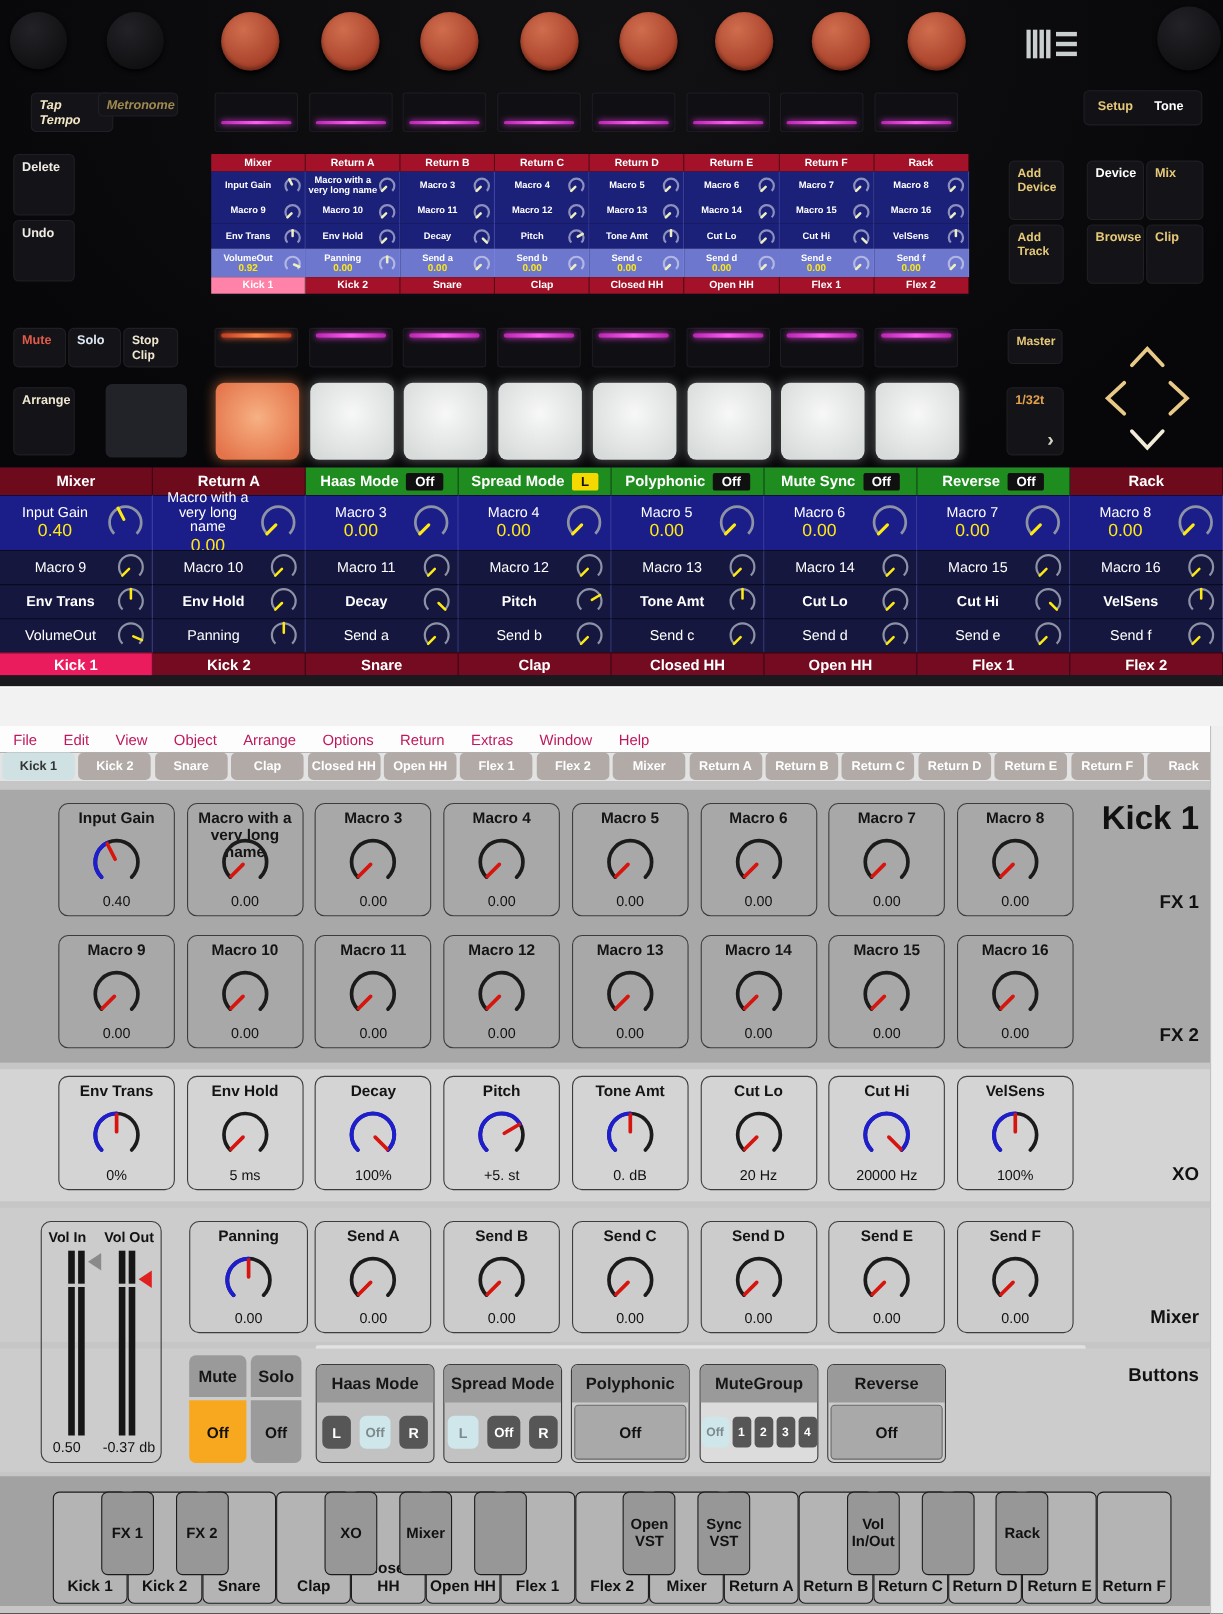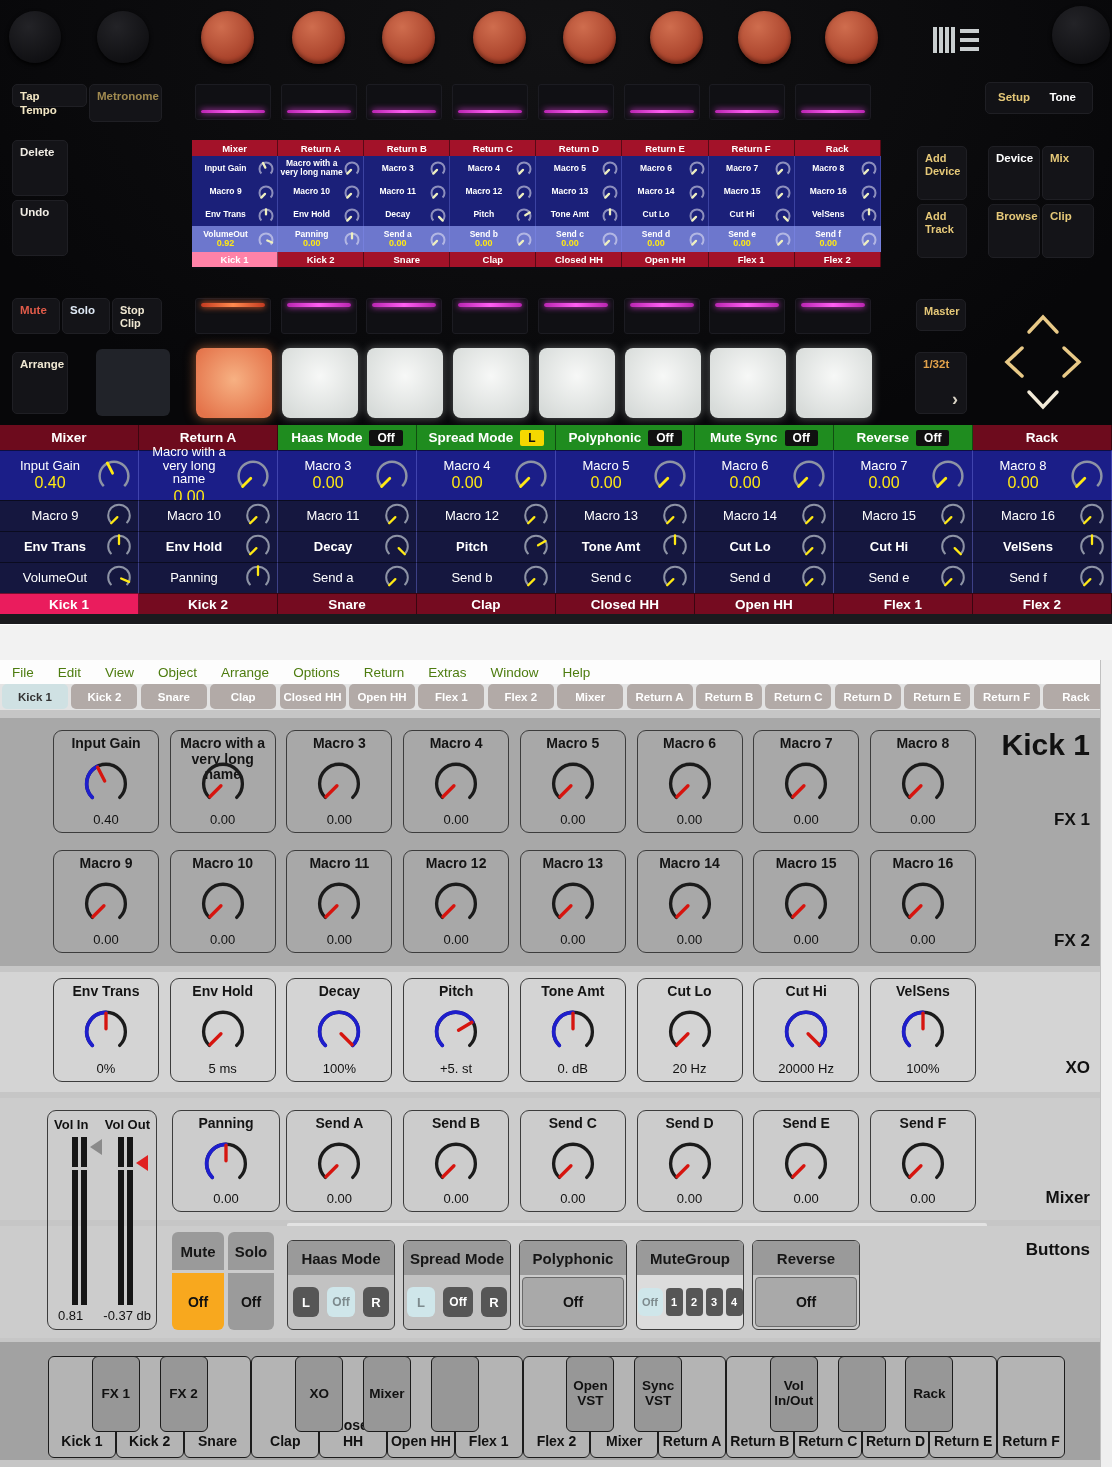--- a/index.html
+++ b/index.html
@@ -51,21 +51,21 @@
   .g-foot.active{background:#ea1c5d;}
   
   #darkstrip{position:absolute;left:0;top:614px;width:1112px;height:10px;background:#1a1a1e;}
   .smudge{position:absolute;top:616px;height:6px;background:#cfcfcf;opacity:.3;border-radius:3px;filter:blur(1px);}
   #titlebar{position:absolute;left:0;top:624px;width:1112px;height:36px;background:#f2f2f2;border-top:1px solid #fff;box-sizing:border-box;}
   #maxicon{position:absolute;left:10px;top:630px;width:22px;height:22px;background:#111;border-radius:5px;
            color:#fff;font-size:15px;font-weight:bold;text-align:center;line-height:22px;}
   #wintitle{position:absolute;left:40px;top:632px;font-size:14px;color:#111;}
   .wbtn{position:absolute;top:624px;width:40px;height:36px;text-align:center;line-height:36px;font-size:15px;color:#222;}
   #menubar{position:absolute;left:0;top:660px;width:1112px;height:24px;background:#fdfdfd;display:flex;align-items:center;gap:24px;padding-left:12px;box-sizing:border-box;}
-  .menu-item{font-size:13.5px;color:#4d7c0f;}
+  .menu-item{font-size:13.5px;color:#be185d;}
   #tabrow{position:absolute;left:0;top:684px;width:1112px;height:26px;background:#e3e3e3;}
   .tab{position:absolute;top:0;height:25px;border-radius:5px;display:flex;align-items:center;justify-content:center;
        font-size:11.5px;font-weight:bold;color:#fff;background:#b2aaa7;box-sizing:border-box;}
   .tab.active{background:#cfe1e3;color:#333;}
   #main{position:absolute;left:0;top:710px;width:1112px;height:757px;background:#c6c6c6;}
   .wsec{position:absolute;left:0;width:1100px;}
   #rightstrip{position:absolute;left:1100px;top:660px;width:12px;height:807px;background:#efefef;border-left:1px solid #c0c0c0;box-sizing:border-box;}
   .kpanel{position:absolute;border:1.5px solid #3c3c3c;border-radius:9px;box-sizing:border-box;}
   .kp-title{position:absolute;top:5px;left:2px;right:2px;text-align:center;font-size:14px;font-weight:bold;color:#141414;line-height:1.12;}
   .kp-knob{position:absolute;top:23px;left:50%;transform:translateX(-50%);}
@@ -96,22 +96,22 @@
         <div class="knob orange" style="left: 201px; top: 11px; width: 53px; height: 53px;"></div>
         <div class="knob orange" style="left: 292px; top: 11px; width: 53px; height: 53px;"></div>
         <div class="knob orange" style="left: 382px; top: 11px; width: 53px; height: 53px;"></div>
         <div class="knob orange" style="left: 473px; top: 11px; width: 53px; height: 53px;"></div>
         <div class="knob orange" style="left: 563px; top: 11px; width: 53px; height: 53px;"></div>
         <div class="knob orange" style="left: 650px; top: 11px; width: 53px; height: 53px;"></div>
         <div class="knob orange" style="left: 738px; top: 11px; width: 53px; height: 53px;"></div>
         <div class="knob orange" style="left: 825px; top: 11px; width: 53px; height: 53px;"></div>
       </div>
 
-    <div class="hw-btn" style="left:12px;top:84px;width:75px;height:23px;color:#f2e6c4;">Tap Tempo</div>
-    <div class="hw-btn" style="left:89px;top:84px;width:73px;height:38px;color:#a08a50;">Metronome</div>
+    <div class="hw-btn" style="left:28px;top:84px;width:75px;height:36px;color:#f2e6c4;font-style:italic;">Tap Tempo</div>
+    <div class="hw-btn" style="left:89px;top:84px;width:73px;height:22px;color:#a08a50;font-style:italic;">Metronome</div>
 
     <div class="hw-btn" style="left:12px;top:140px;width:56px;height:56px;color:#f0ece4;">Delete</div>
     <div class="hw-btn" style="left:12px;top:200px;width:56px;height:56px;color:#f0ece4;">Undo</div>
 
     <div class="hw-btn" style="left:12px;top:298px;width:48px;height:36px;color:#e05b49;">Mute</div>
     <div class="hw-btn" style="left:62px;top:298px;width:48px;height:36px;color:#dfe9f5;">Solo</div>
     <div class="hw-btn" style="left:112px;top:298px;width:50px;height:36px;font-size:11px;">Stop Clip</div>
 
     <div class="hw-btn" style="left:12px;top:352px;width:56px;height:62px;">Arrange</div>
     <div class="pad-dark" style="left:96px;top:349px;width:74px;height:67px;"></div>
@@ -862,32 +862,32 @@
   </div>
   <div id="rightstrip"></div>
 
   <div class="sec-label" style="top:728px;font-size:30px;">Kick 1</div>
   <div class="sec-label" style="top:810px;font-size:17px;">FX 1</div>
   <div class="sec-label" style="top:931px;font-size:17px;">FX 2</div>
   <div class="sec-label" style="top:1058px;font-size:17px;">XO</div>
   <div class="sec-label" style="top:1188px;font-size:17px;">Mixer</div>
   <div class="sec-label" style="top:1240px;font-size:17px;">Buttons</div>
 
-  <div class="kpanel" style="left:47px;top:1110px;width:110px;height:220px;">
+  <div class="kpanel" style="left:37px;top:1110px;width:110px;height:220px;">
     <span style="position:absolute;left:6px;top:6px;font-size:13px;font-weight:bold;color:#111;">Vol In</span>
     <span style="position:absolute;right:6px;top:6px;font-size:13px;font-weight:bold;color:#111;">Vol Out</span>
     <div class="meter-bar" style="left:24px;top:26px;height:168px;"></div>
     <div class="meter-bar" style="left:33px;top:26px;height:168px;"></div>
     <div class="meter-bar" style="left:70px;top:26px;height:168px;"></div>
     <div class="meter-bar" style="left:79px;top:26px;height:168px;"></div>
     <div style="position:absolute;left:22px;top:56px;width:19px;height:3px;background:#c9c9c9;"></div>
     <div style="position:absolute;left:68px;top:56px;width:19px;height:3px;background:#c9c9c9;"></div>
     <div class="tri" style="left:42px;top:28px;border-width:8px 12px 8px 0;border-color:transparent #8a8a8a transparent transparent;"></div>
     <div class="tri" style="left:88px;top:44px;border-width:8px 12px 8px 0;border-color:transparent #e02020 transparent transparent;"></div>
-    <span style="position:absolute;left:10px;bottom:6px;font-size:13px;color:#111;">0.81</span>
+    <span style="position:absolute;left:10px;bottom:6px;font-size:13px;color:#111;">0.50</span>
     <span style="position:absolute;right:5px;bottom:6px;font-size:13px;color:#111;">-0.37 db</span>
   </div>
 
   <div class="kpanel" style="left:172px;top:1232px;width:52px;height:98px;border:none;">
     <div class="tg-head" style="height:38px;font-size:15px;border-radius:6px 6px 0 0;">Mute</div>
     <div style="position:absolute;left:0;right:0;top:41px;bottom:0;background:#f8a81e;border-radius:0 0 6px 6px;display:flex;align-items:center;justify-content:center;font-weight:bold;font-size:14px;color:#111;">Off</div>
   </div>
   <div class="kpanel" style="left:228px;top:1232px;width:46px;height:98px;border:none;">
     <div class="tg-head" style="height:38px;font-size:15px;border-radius:6px 6px 0 0;">Solo</div>
     <div style="position:absolute;left:0;right:0;top:41px;bottom:0;background:#9b9b9b;border-radius:0 0 6px 6px;display:flex;align-items:center;justify-content:center;font-weight:bold;font-size:14px;color:#111;">Off</div>

